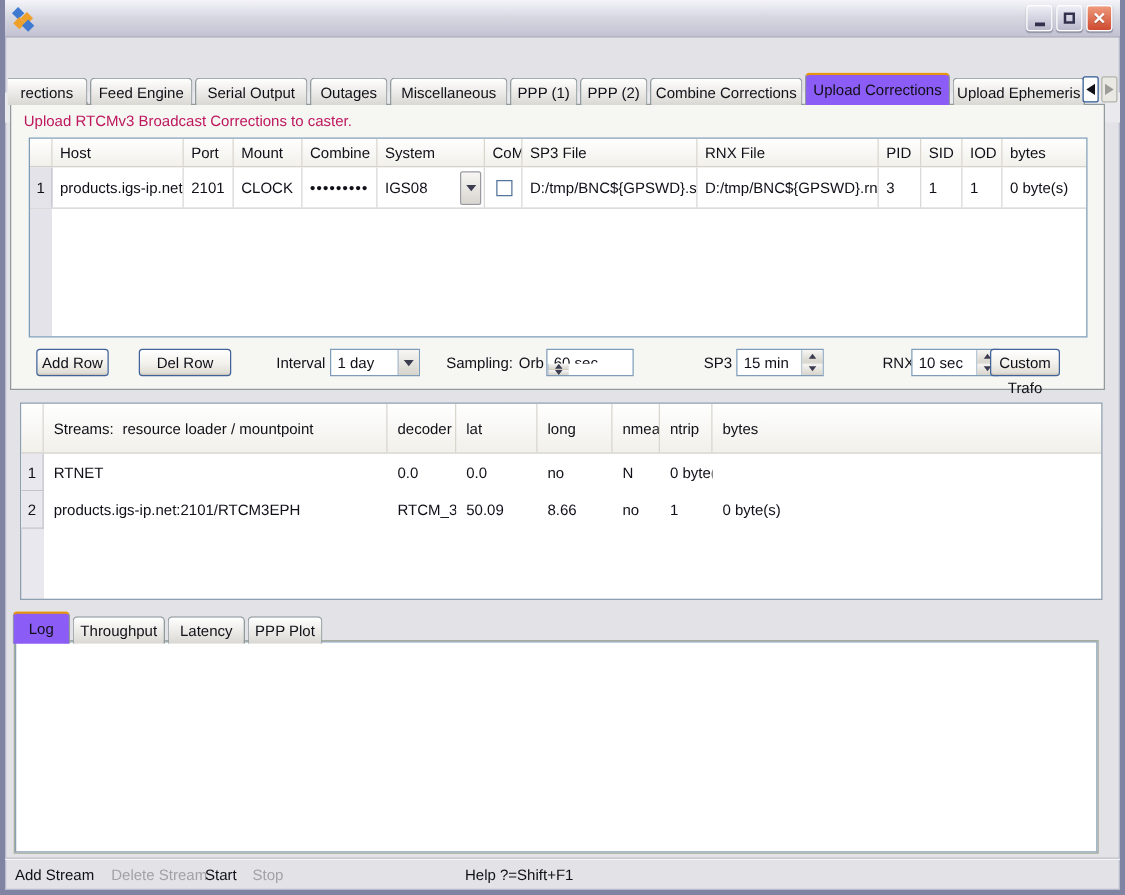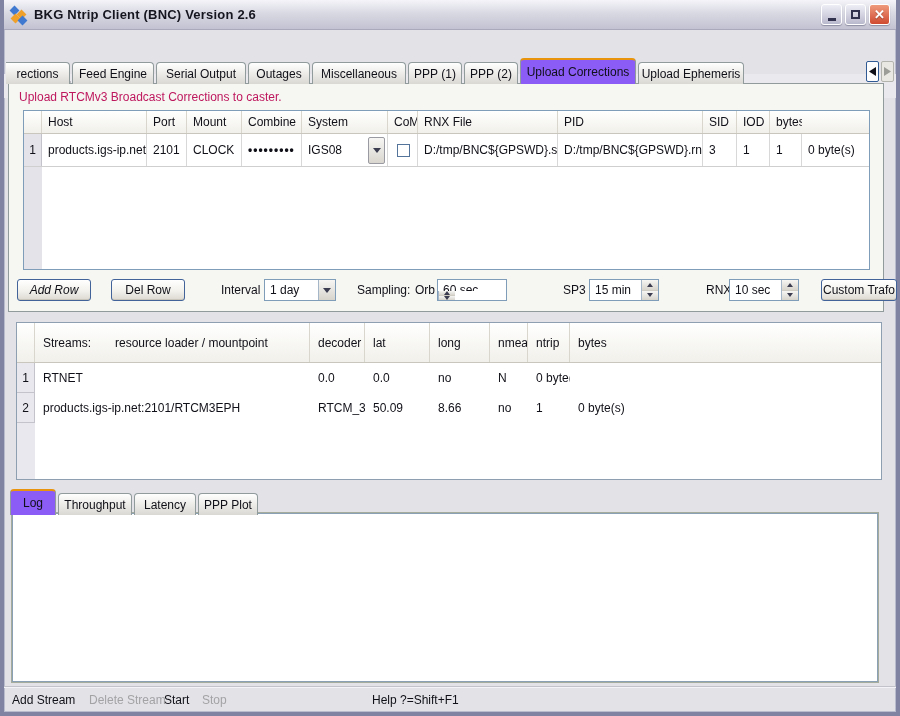--- a/index.html
+++ b/index.html
@@ -119,21 +119,20 @@
 
 <div class="window">
 
   <div class="titlebar">
     <span class="app-icon">
         <i class="d1"></i>
         <i class="d2"></i>
         <i class="d3"></i>
         <i class="d4"></i>
       </span>
-    <span class="title">BKG Ntrip Client (BNC) Version 2.6</span>
     <div class="winbtns">
       <div class="winbtn">
           <span class="glyph-min"></span>
         </div>
       <div class="winbtn">
           <span class="glyph-max"></span>
         </div>
       <div class="winbtn close">
           <span class="glyph-x">✕</span>
         </div>
@@ -161,20 +160,23 @@
           <span>Outages</span>
         </div>
       <div class="tab" style="width:94px">
           <span>Miscellaneous</span>
         </div>
       <div class="tab" style="width:54px">
           <span>PPP (1)</span>
         </div>
       <div class="tab" style="width:54px">
           <span>PPP (2)</span>
+        </div>
+      <div class="tab" style="width:122px">
+          <span>Combine Corrections</span>
         </div>
       <div class="tab active" style="width:116px">
           <span>Upload Corrections</span>
         </div>
       <div class="tab" style="width:106px">
           <span>Upload Ephemeris</span>
         </div>
       <div class="tabscroll">
         <div class="tsbtn left">
             <svg width="7" height="9">
@@ -194,20 +196,21 @@
 
       <div class="uptable">
         <div class="ut-grid ut-head">
           <div class="hc"></div>
           <div class="hc">Host</div>
           <div class="hc">Port</div>
           <div class="hc">Mount</div>
           <div class="hc">Combine</div>
           <div class="hc">System</div>
           <div class="hc">CoM</div>
+          <div class="hc">SP3 File</div>
           <div class="hc">RNX File</div>
           <div class="hc">PID</div>
           <div class="hc">SID</div>
           <div class="hc">IOD</div>
           <div class="hc">bytes</div>
         </div>
         <div class="ut-grid ut-row">
           <div class="c gut">1</div>
           <div class="c">products.igs-ip.net</div>
           <div class="c">2101</div>
@@ -225,21 +228,21 @@
           <div class="c">D:/tmp/BNC${GPSWD}.sp3</div>
           <div class="c">D:/tmp/BNC${GPSWD}.rnx</div>
           <div class="c">3</div>
           <div class="c">1</div>
           <div class="c">1</div>
           <div class="c">0 byte(s)</div>
         </div>
         <div class="ut-fill"></div>
       </div>
 
-      <div class="ctl btn" style="left:8px; width:74px;font-style:italic;">Add Row</div>
+      <div class="ctl btn" style="left:20px; width:58px;">Add Row</div>
       <div class="ctl btn" style="left:102px; width:74px;">Del Row</div>
       <div class="ctl lbl" style="left:212px;">Interval</div>
       <div class="ctl combo" style="left:255px; width:72px;">
         <span class="val">1 day</span>
         <span class="cbtn">
             <i class="arr-down"></i>
           </span>
       </div>
       <div class="ctl lbl" style="left:348px;">Sampling:</div>
       <div class="ctl lbl" style="left:406px;">Orb</div>
@@ -271,29 +274,29 @@
         <span class="val">10 sec</span>
         <span class="sbtns">
             <span>
               <i class="tri-up"></i>
             </span>
             <span>
               <i class="tri-dn"></i>
             </span>
           </span>
       </div>
-      <div class="ctl btn" style="left:812px; width:76px;">Custom Trafo</div>
+      <div class="ctl btn" style="left:783px; width:56px;">Custom Trafo</div>
     </div>
 
     <div class="streams">
       <div class="st-grid st-head">
         <div class="hc"></div>
         <div class="hc">
           <span>Streams:</span>
-          <span style="margin-left:24px;">resource loader / mountpoint</span>
+          <span style="margin-left:7px;">resource loader / mountpoint</span>
         </div>
         <div class="hc">decoder</div>
         <div class="hc">lat</div>
         <div class="hc">long</div>
         <div class="hc">nmea</div>
         <div class="hc">ntrip</div>
         <div class="hc">bytes</div>
       </div>
       <div class="st-grid st-row">
         <div class="c gut">1</div>

